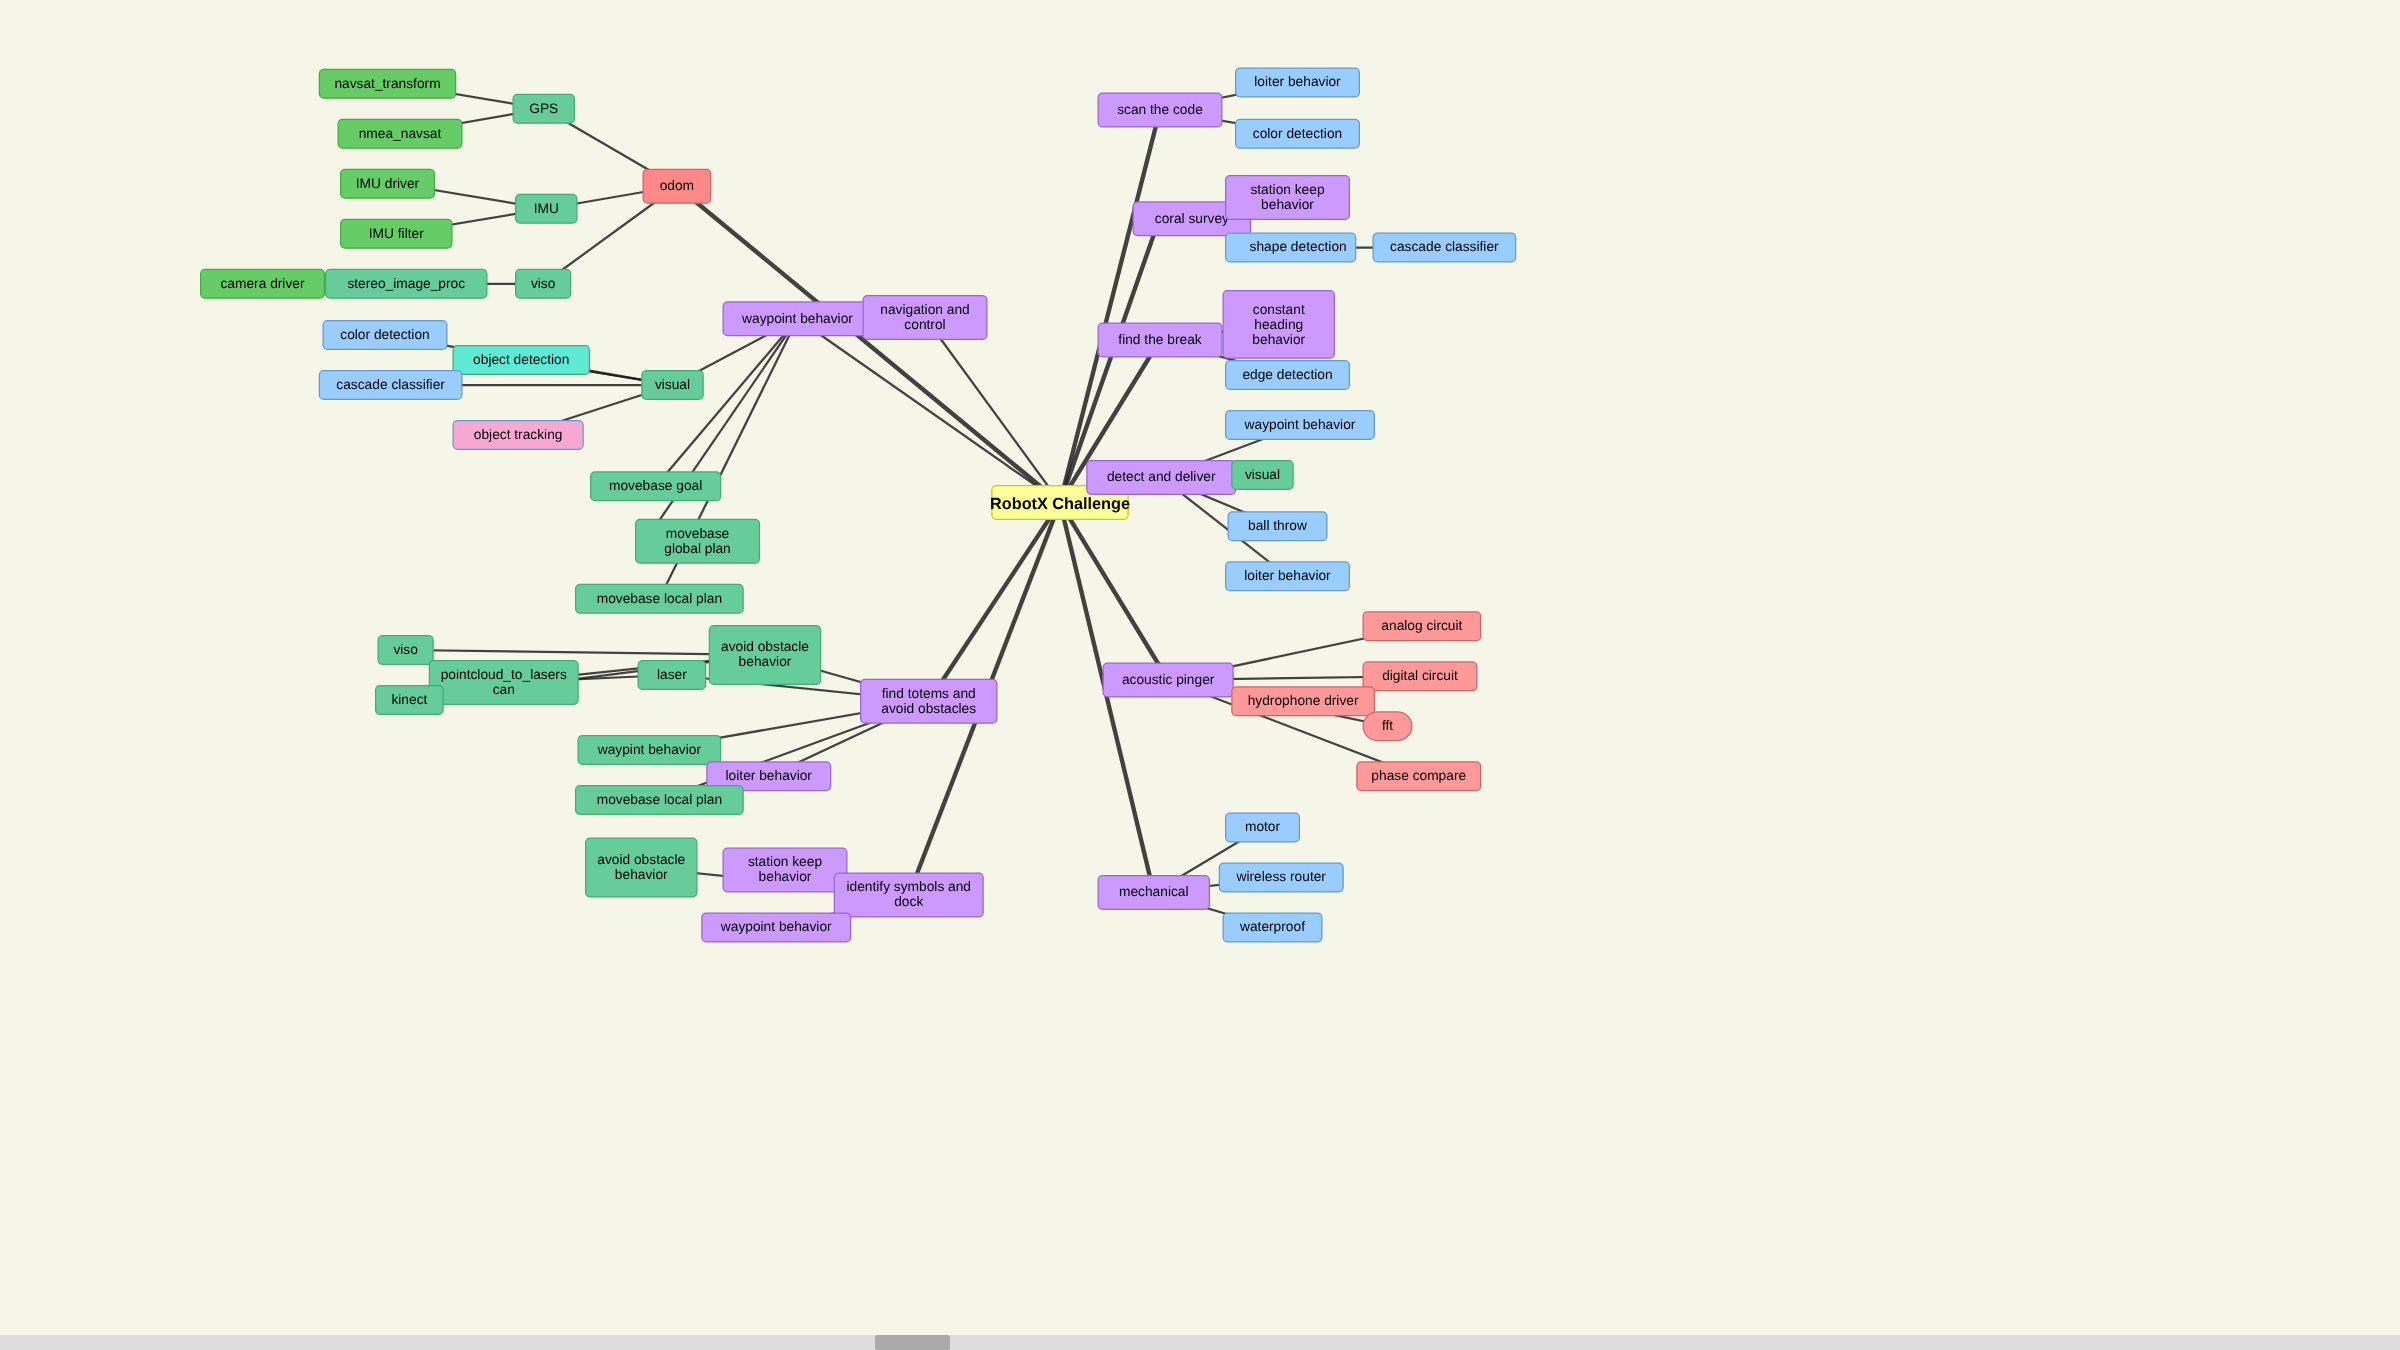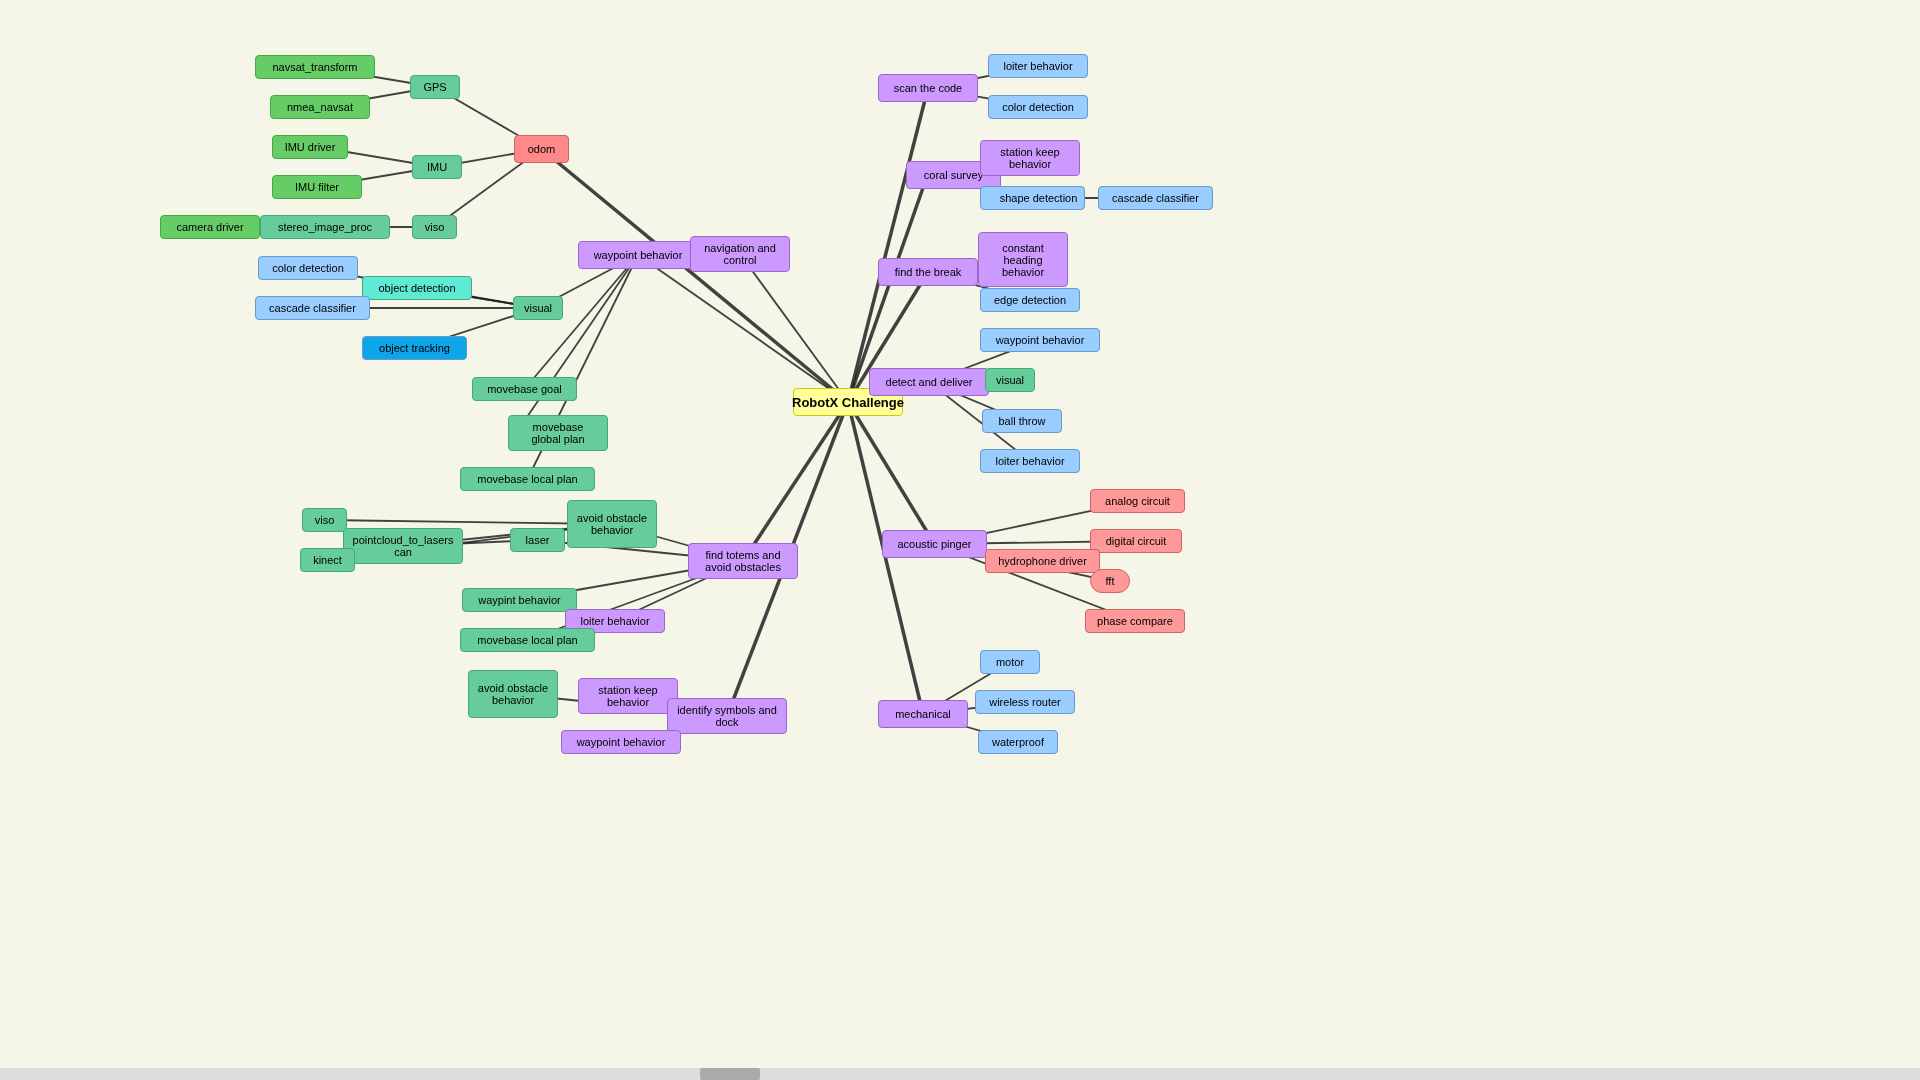--- a/index.html
+++ b/index.html
@@ -114,35 +114,35 @@
     <line x1="934.5" y1="544" x2="1136" y2="541" stroke="#222" stroke-width="1.8" opacity="0.85"></line>
     <line x1="934.5" y1="544" x2="1110" y2="581" stroke="#222" stroke-width="1.8" opacity="0.85"></line>
     <line x1="934.5" y1="544" x2="1135" y2="621" stroke="#222" stroke-width="1.8" opacity="0.85"></line>
     <line x1="923" y1="714" x2="1010" y2="662" stroke="#222" stroke-width="1.8" opacity="0.85"></line>
     <line x1="923" y1="714" x2="1025" y2="702" stroke="#222" stroke-width="1.8" opacity="0.85"></line>
     <line x1="923" y1="714" x2="1018" y2="742" stroke="#222" stroke-width="1.8" opacity="0.85"></line>
   </svg>
 
 <div id="nodes-layer" style="position:absolute;top:0;left:0;width:1920px;height:1080px;">
     <div class="node" style="left: 793px; top: 388px; width: 110px; min-height: 28px; background-color: rgb(255, 255, 153); border-color: rgb(204, 204, 0); font-size: 13px; font-weight: bold;">RobotX Challenge</div>
-    <div class="node" style="left: 255px; top: 55px; width: 120px; min-height: 24px; background-color: rgb(102, 204, 102); border-color: rgb(68, 170, 68); font-size: 11px; font-weight: normal;">navsat_transform</div>
+    <div class="node" style="left: 255px; top: 55px; width: 110px; min-height: 24px; background-color: rgb(102, 204, 102); border-color: rgb(68, 170, 68); font-size: 11px; font-weight: normal;">navsat_transform</div>
     <div class="node" style="left: 270px; top: 95px; width: 100px; min-height: 24px; background-color: rgb(102, 204, 102); border-color: rgb(68, 170, 68); font-size: 11px; font-weight: normal;">nmea_navsat</div>
     <div class="node" style="left: 410px; top: 75px; width: 50px; min-height: 24px; background-color: rgb(102, 204, 153); border-color: rgb(68, 170, 119); font-size: 11px; font-weight: normal;">GPS</div>
     <div class="node" style="left: 272px; top: 135px; width: 76px; min-height: 24px; background-color: rgb(102, 204, 102); border-color: rgb(68, 170, 68); font-size: 11px; font-weight: normal;">IMU driver</div>
     <div class="node" style="left: 272px; top: 175px; width: 90px; min-height: 24px; background-color: rgb(102, 204, 102); border-color: rgb(68, 170, 68); font-size: 11px; font-weight: normal;">IMU filter</div>
     <div class="node" style="left: 412px; top: 155px; width: 50px; min-height: 24px; background-color: rgb(102, 204, 153); border-color: rgb(68, 170, 119); font-size: 11px; font-weight: normal;">IMU</div>
     <div class="node" style="left: 514px; top: 135px; width: 55px; min-height: 28px; background-color: rgb(255, 136, 136); border-color: rgb(204, 102, 102); font-size: 11px; font-weight: normal;">odom</div>
     <div class="node" style="left: 160px; top: 215px; width: 100px; min-height: 24px; background-color: rgb(102, 204, 102); border-color: rgb(68, 170, 68); font-size: 11px; font-weight: normal;">camera driver</div>
     <div class="node" style="left: 260px; top: 215px; width: 130px; min-height: 24px; background-color: rgb(102, 204, 153); border-color: rgb(68, 170, 119); font-size: 11px; font-weight: normal;">stereo_image_proc</div>
     <div class="node" style="left: 412px; top: 215px; width: 45px; min-height: 24px; background-color: rgb(102, 204, 153); border-color: rgb(68, 170, 119); font-size: 11px; font-weight: normal;">viso</div>
     <div class="node" style="left: 258px; top: 256px; width: 100px; min-height: 24px; background-color: rgb(153, 204, 255); border-color: rgb(102, 153, 204); font-size: 11px; font-weight: normal;">color detection</div>
     <div class="node" style="left: 362px; top: 276px; width: 110px; min-height: 24px; background-color: #5eead4; border-color: rgb(68, 170, 119); font-size: 11px; font-weight: normal;">object detection</div>
     <div class="node" style="left: 255px; top: 296px; width: 115px; min-height: 24px; background-color: rgb(153, 204, 255); border-color: rgb(102, 153, 204); font-size: 11px; font-weight: normal;">cascade classifier</div>
     <div class="node" style="left: 513px; top: 296px; width: 50px; min-height: 24px; background-color: rgb(102, 204, 153); border-color: rgb(68, 170, 119); font-size: 11px; font-weight: normal;">visual</div>
-    <div class="node" style="left: 362px; top: 336px; width: 105px; min-height: 24px; background-color: #0ea5e9; border-color: rgb(102, 153, 204); font-size: 11px; font-weight: normal;">object tracking</div>
+    <div class="node" style="left: 362px; top: 336px; width: 105px; min-height: 24px; background-color: #f9a8d4; border-color: rgb(102, 153, 204); font-size: 11px; font-weight: normal;">object tracking</div>
     <div class="node" style="left: 578px; top: 241px; width: 120px; min-height: 28px; background-color: rgb(204, 153, 255); border-color: rgb(153, 102, 204); font-size: 11px; font-weight: normal;">waypoint behavior</div>
     <div class="node multiline" style="left: 690px; top: 236px; width: 100px; min-height: 36px; background-color: rgb(204, 153, 255); border-color: rgb(153, 102, 204); font-size: 11px; font-weight: normal; text-align: center;">navigation and
 control</div>
     <div class="node" style="left: 472px; top: 377px; width: 105px; min-height: 24px; background-color: rgb(102, 204, 153); border-color: rgb(68, 170, 119); font-size: 11px; font-weight: normal;">movebase goal</div>
     <div class="node multiline" style="left: 466px; top: 415px; width: 100px; min-height: 36px; background-color: rgb(102, 204, 153); border-color: rgb(68, 170, 119); font-size: 11px; font-weight: normal; margin-left: 42px;">movebase
 global plan</div>
     <div class="node" style="left: 460px; top: 467px; width: 135px; min-height: 24px; background-color: rgb(102, 204, 153); border-color: rgb(68, 170, 119); font-size: 11px; font-weight: normal;">movebase local plan</div>
     <div class="node" style="left: 302px; top: 508px; width: 45px; min-height: 24px; background-color: rgb(102, 204, 153); border-color: rgb(68, 170, 119); font-size: 11px; font-weight: normal;">viso</div>
     <div class="node multiline" style="left: 343px; top: 528px; width: 120px; min-height: 36px; background-color: rgb(102, 204, 153); border-color: rgb(68, 170, 119); font-size: 11px; font-weight: normal;">pointcloud_to_lasers
 can</div>

